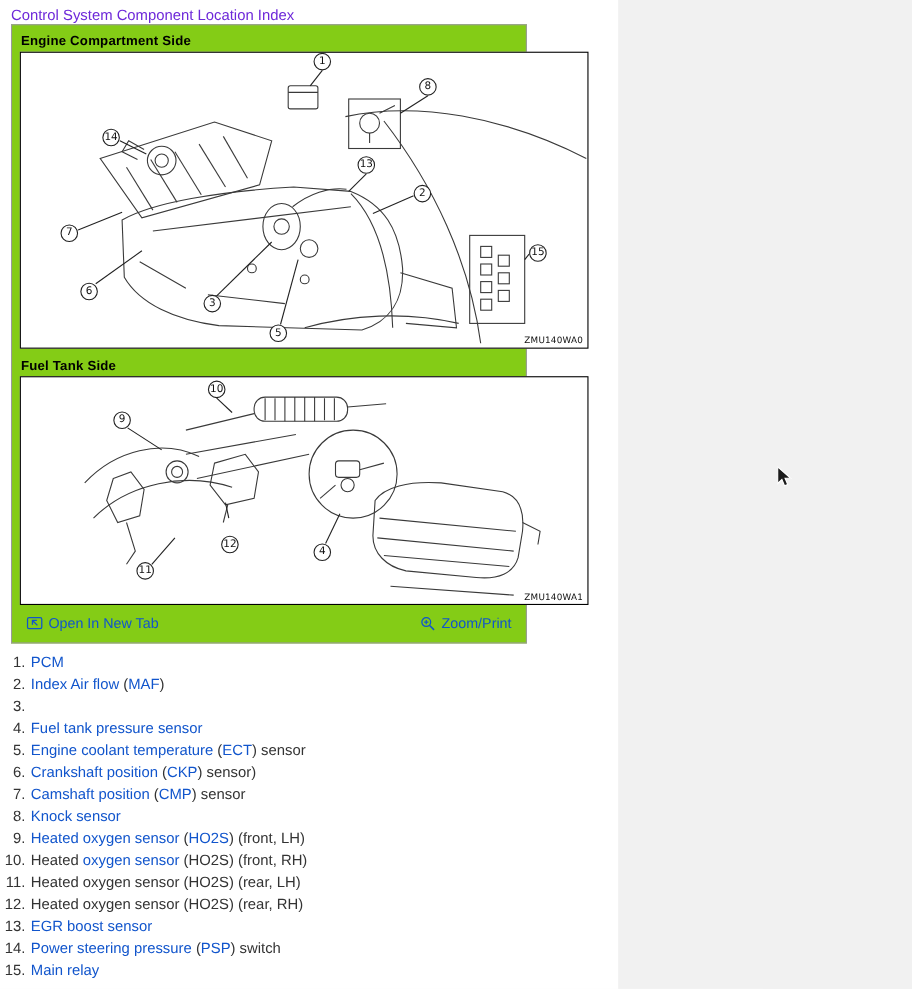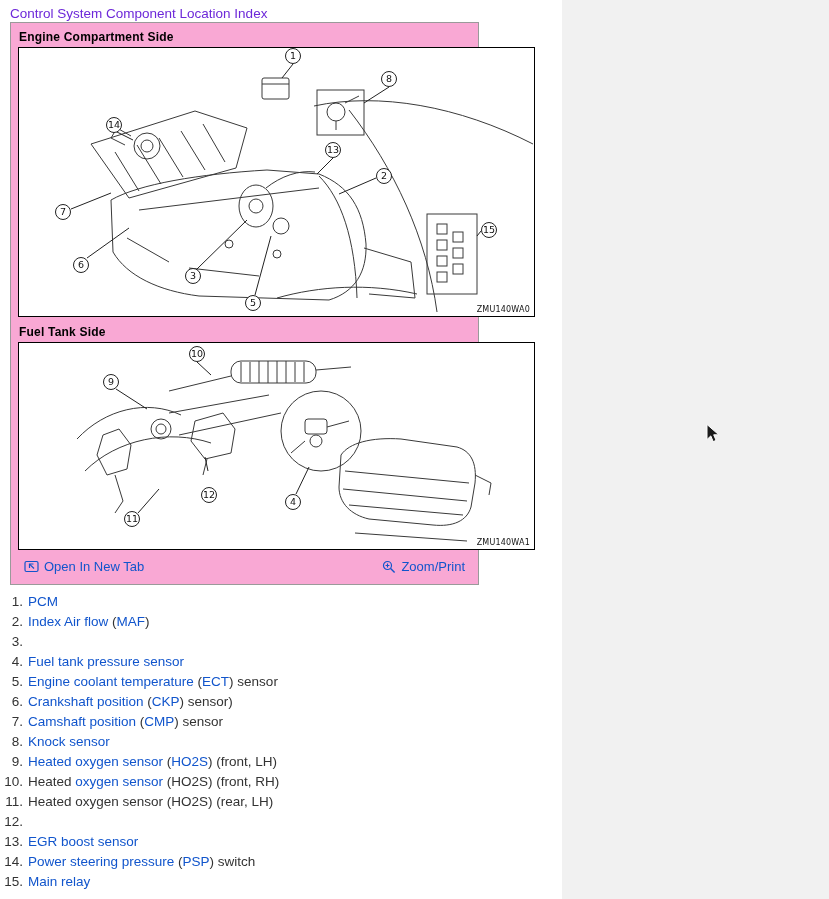--- a/index.html
+++ b/index.html
@@ -18,21 +18,21 @@
   .content-col{
     position:absolute;left:0;top:0;width:562px;height:899px;
     background:#ffffff;
   }
   .page-title{
     position:absolute;left:10px;top:6px;
     font-size:13.5px;color:#6d28d9;
   }
   .panel{
     position:absolute;left:10px;top:22px;width:469px;
-    background:#f9a8d4;border:1px solid #9a9a9a;
+    background:#84cc16;border:1px solid #9a9a9a;
     padding:6px 7px 4px 7px;
   }
   .section-label{
     font-size:12px;font-weight:bold;color:#000;
     margin:1px 0 3px 1px;letter-spacing:0.2px;
   }
   .diagram{
     position:relative;border:1px solid #000;background:#fff;
     width:517px;overflow:hidden;
   }
@@ -144,21 +144,21 @@
           <path d="M52,161 L92,145"></path>
           <path d="M68,210 L110,180"></path>
           <path d="M178,221 L228,172"></path>
           <path d="M236,247 L252,188"></path>
           <path d="M462,183 L458,188"></path>
         </g>
       </svg>
       <div class="diagram-code">ZMU140WA0</div>
     <div class="callout" style="left: 266px; top: 0px;">1</div>
         <div class="callout" style="left: 362px; top: 23px;">8</div>
-        <div class="callout" style="left: 87px; top: 69px; text-align: center;">14</div>
+        <div class="callout" style="left: 74px; top: 69px; text-align: center;">14</div>
         <div class="callout" style="left: 306px; top: 94px;">13</div>
         <div class="callout" style="left: 357px; top: 120px;">2</div>
         <div class="callout" style="left: 36px; top: 156px;">7</div>
         <div class="callout" style="left: 54px; top: 209px;">6</div>
         <div class="callout" style="left: 166px; top: 220px;">3</div>
         <div class="callout" style="left: 226px; top: 247px;">5</div>
         <div class="callout" style="left: 462px; top: 174px;">15</div>
       </div>
 
     <div class="section-label">Fuel Tank Side</div>
@@ -274,20 +274,21 @@
       <li>
         <span class="num">10.</span>
         <span><span class="seg-plain">Heated </span><a class="seg-link">oxygen sensor</a><span class="seg-plain"> (HO2S) (front, RH)</span></span>
       </li>
       <li>
         <span class="num">11.</span>
         <span><span class="seg-plain">Heated oxygen sensor (HO2S) (rear, LH)</span></span>
       </li>
       <li>
         <span class="num">12.</span>
+        <span><span class="seg-plain">Heated oxygen sensor (HO2S) (rear, RH)</span></span>
       </li>
       <li>
         <span class="num">13.</span>
         <span><a class="seg-link">EGR boost sensor</a></span>
       </li>
       <li>
         <span class="num">14.</span>
         <span><a class="seg-link">Power steering pressure</a><span class="seg-plain"> (</span><a class="seg-link">PSP</a><span class="seg-plain">) switch</span></span>
       </li>
       <li>

